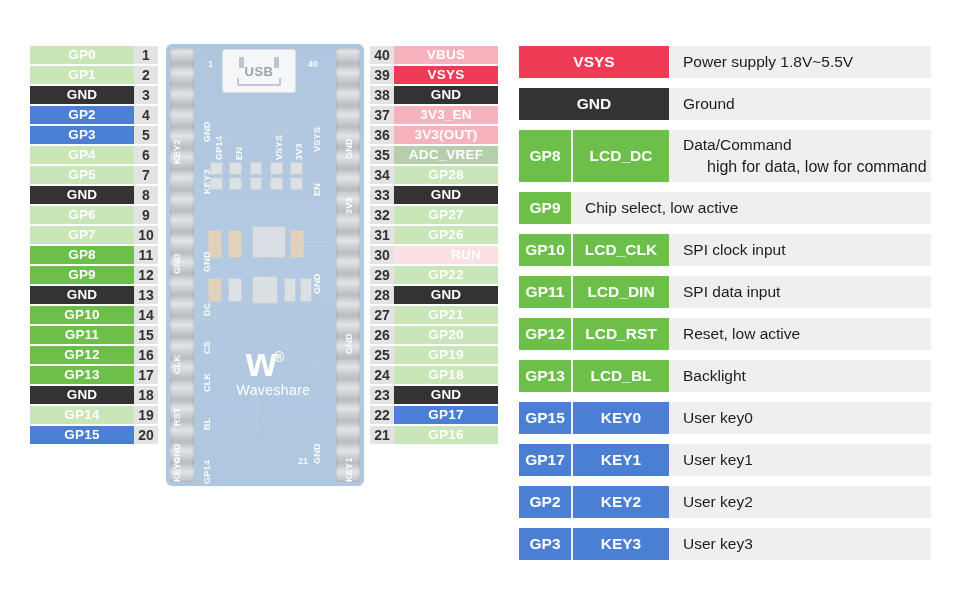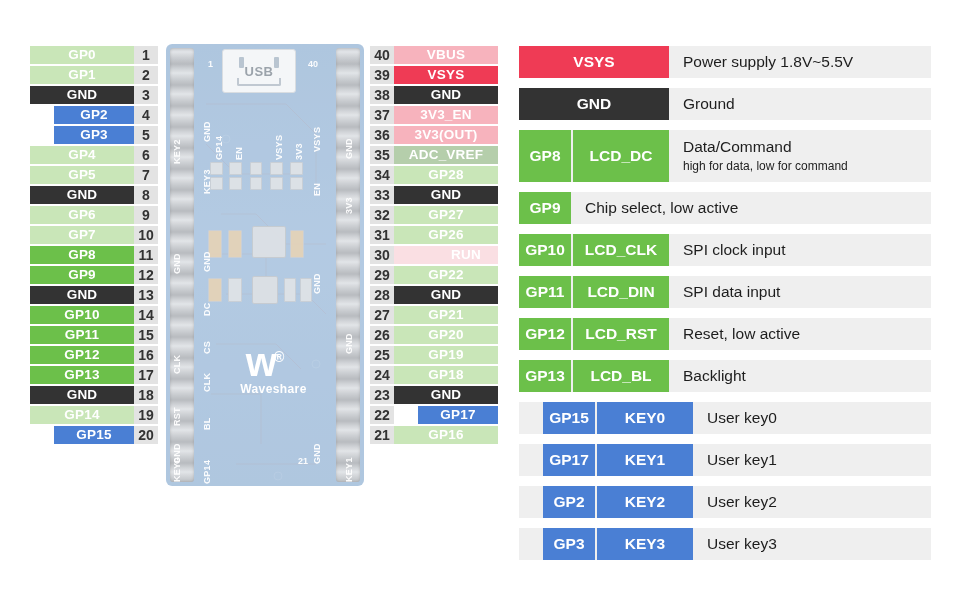--- a/index.html
+++ b/index.html
@@ -48,21 +48,21 @@
   }
   #left-pin-col .pin-row { flex-direction: row; }
   #right-pin-col .pin-row { flex-direction: row; }
   #right-pin-col .pin-num { order: 0; }
   #right-pin-col .pin-label { order: 1; }
 
   
   .c-gp        { background: #c9e6b8; }
   .c-gp-bright { background: #6cc04a; }
   .c-gnd       { background: #333333; }
-  .c-key       { background: #4a7fd4; margin-left: 24px; }
+  .c-key       { background: #4a7fd4; }
   .c-vsys      { background: #ef3b55; }
   .c-power     { background: #f7b3bd; }
   .c-run       { background: #fadfe3; padding-left: 40px; }
   .c-adcref    { background: #b5ceab; }
 
   
   #board {
     position: absolute;
     left: 166px; top: 44px;
     width: 198px; height: 442px;
@@ -111,21 +111,21 @@
   }
 
   .logo {
     position: absolute;
     left: 0; right: 0; top: 300px;
     text-align: center;
     color: #ffffff;
   }
   .logo .mark { font-size: 40px; font-weight: bold; line-height: .9; letter-spacing:-3px;}
   .logo .reg  { font-size: 14px; vertical-align: super; letter-spacing:0; }
-  .logo .name { font-size: 12px; font-weight: bold; margin-top: 2px; letter-spacing:.4px;margin-left:17px;}
+  .logo .name { font-size: 14px; font-weight: normal; margin-top: 2px; letter-spacing:.4px;margin-left:17px;}
 
   
   .silk {
     position: absolute;
     color: #ffffff;
     font-size: 9px;
     font-weight: bold;
     letter-spacing: .3px;
     white-space: nowrap;
     transform-origin: left top;
@@ -179,21 +179,21 @@
   .leg-desc {
     flex: 1 1 auto;
     display: flex;
     flex-direction: column;
     justify-content: center;
     padding-left: 14px;
     color: #1d1d1d;
     font-size: 15.5px;
     line-height: 1.35;
   }
-  .leg-desc .l2 { font-size: 12px; }
+  .leg-desc .l2 { font-size: 16px; margin-left: 24px; }
   .leg-row.tall { min-height: 52px; }
 </style>
 </head>
 <body>
 
 <div id="root">
 
   <div class="pin-col" id="left-pin-col">
       <div class="pin-row">
         <div class="pin-label c-gp">GP0</div>

